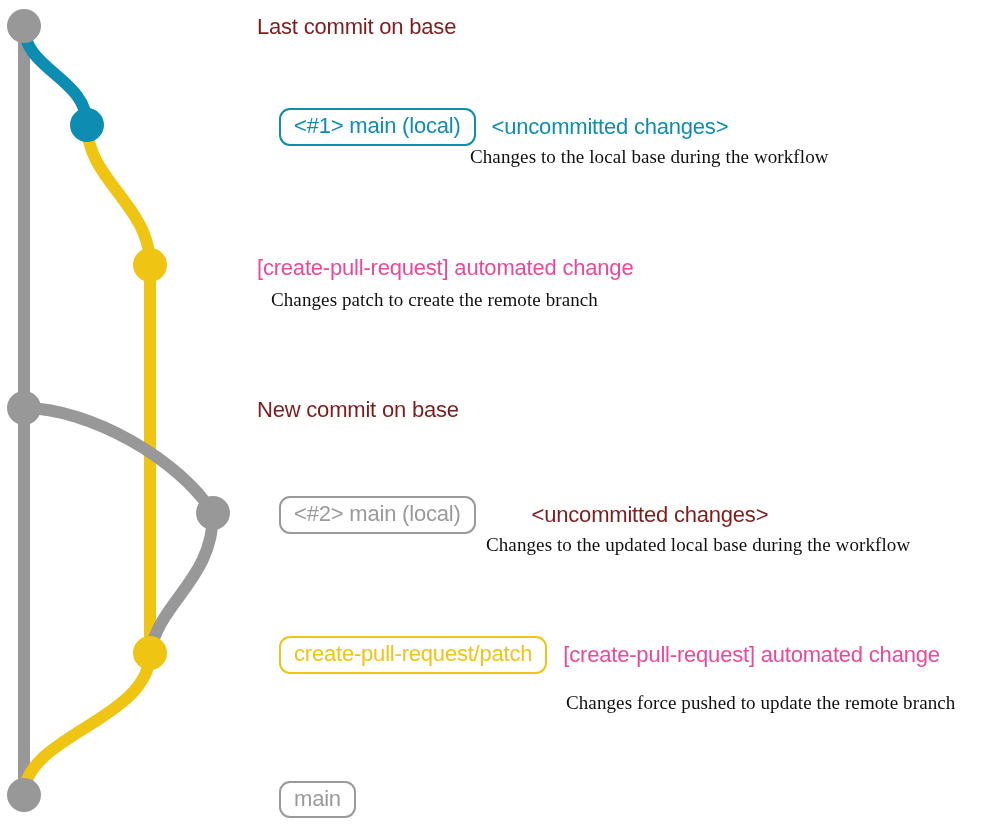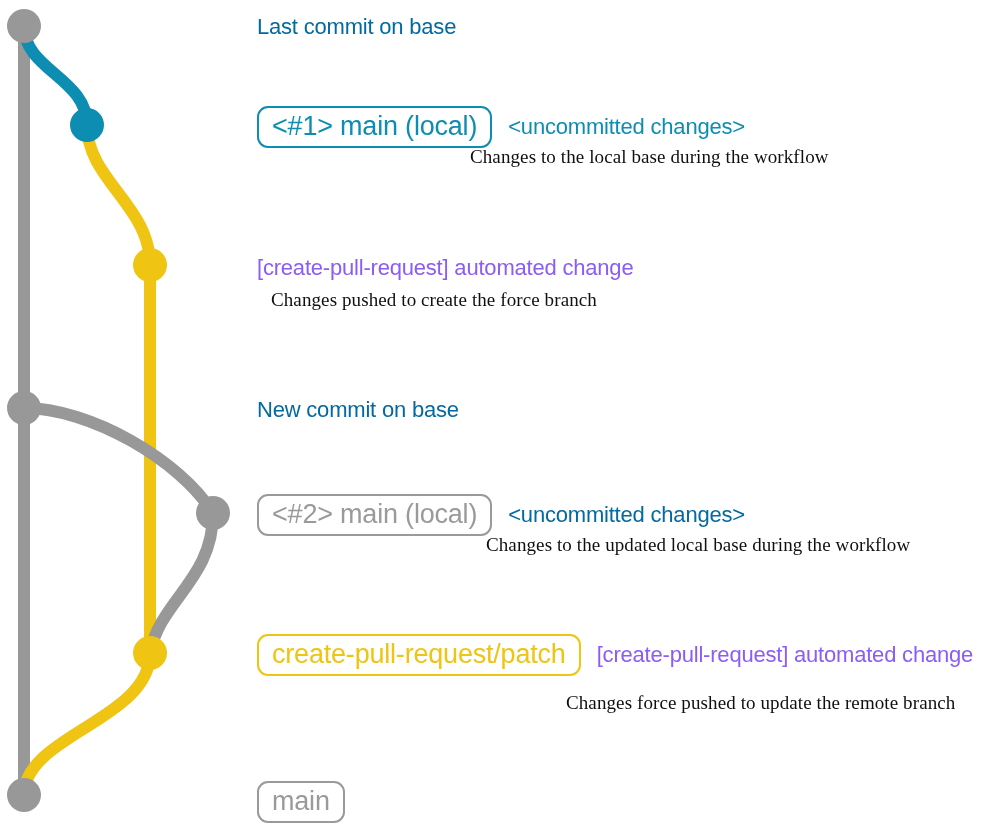--- a/index.html
+++ b/index.html
@@ -33,39 +33,40 @@
   }
 
   
   .pill {
     display: inline-flex;
     align-items: center;
     justify-content: center;
     border-radius: 11px;
     border: 2px solid currentColor;
     padding: 4px 13px 6px 13px;
-    font-size: 27px;
+    font-size: 22px;
     line-height: 1.05;
     letter-spacing: -0.2px;
     box-sizing: border-box;
+    margin-left: 22px;
   }
   .pill.blue   { color: #0d8db2; }
   .pill.grey   { color: #9a9a9a; }
   .pill.yellow { color: #efc412; }
 
   
   .headline {
     font-size: 22px;
     line-height: 1.1;
     letter-spacing: -0.2px;
     margin-left: 16px;
   }
   .headline.blue   { color: #0d8db2; }
-  .headline.grey   { color: #0369a1; text-align: center; }
-  .headline.yellow { color: #8b5cf6; }
+  .headline.grey   { color: #7f1d1d; text-align: center; }
+  .headline.yellow { color: #ec4899; }
   .headline.lone   { margin-left: 0; }
 
   
   .subcaption {
     position: absolute;
     font-family: "Liberation Serif", serif;
     font-size: 19px;
     color: #101010;
     white-space: nowrap;
     letter-spacing: 0.1px;
@@ -108,27 +109,27 @@
 
 <div class="row" style="left:257px; top:110px; height:34px;">
   <span class="pill blue">&lt;#1&gt; main (local)</span>
   <span class="headline blue">&lt;uncommitted changes&gt;</span>
 </div>
 <div class="subcaption" style="left:470px; top:146px;">Changes to the local base during the workflow</div>
 
 <div class="row" style="left:257px; top:253px; height:30px;">
   <span class="headline yellow lone">[create-pull-request] automated change</span>
 </div>
-<div class="subcaption" style="left:271px; top:289px;">Changes pushed to create the force branch</div>
+<div class="subcaption" style="left:271px; top:289px;">Changes patch to create the remote branch</div>
 
 <div class="row" style="left:257px; top:395px; height:30px;">
   <span class="headline grey lone">New commit on base</span>
 </div>
 
-<div class="row" style="left:257px; top:498px; height:34px;">
+<div class="row" style="left:257px; top:498px; height:34px;gap:40px;">
   <span class="pill grey">&lt;#2&gt; main (local)</span>
   <span class="headline grey">&lt;uncommitted changes&gt;</span>
 </div>
 <div class="subcaption" style="left:486px; top:534px;">Changes to the updated local base during the workflow</div>
 
 <div class="row" style="left:257px; top:638px; height:34px;">
   <span class="pill yellow">create-pull-request/patch</span>
   <span class="headline yellow">[create-pull-request] automated change</span>
 </div>
 <div class="subcaption" style="left:566px; top:692px;">Changes force pushed to update the remote branch</div>

